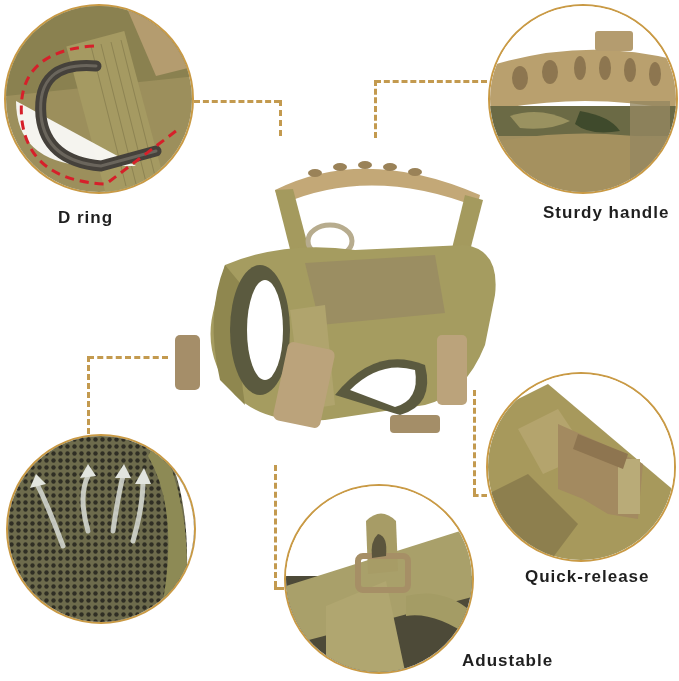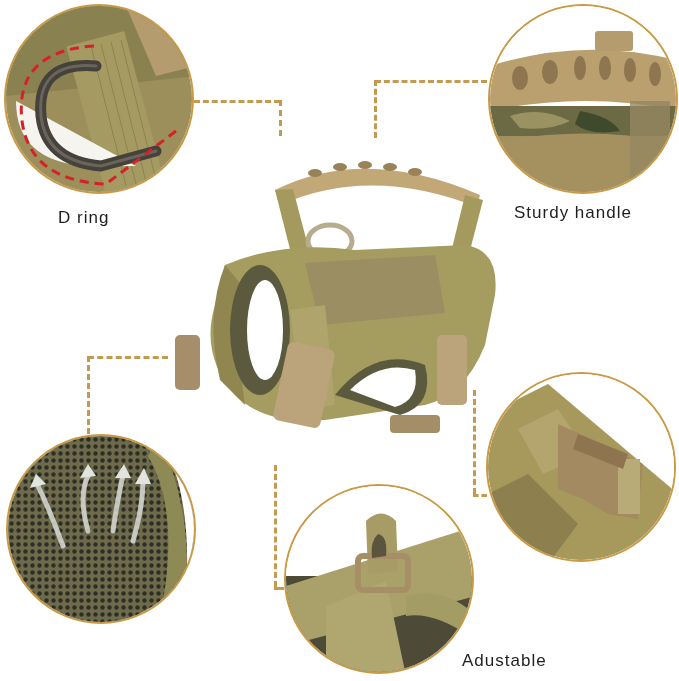--- a/index.html
+++ b/index.html
@@ -2,21 +2,21 @@
 <html><head>
 <meta charset="utf-8">
 <style>
   html, body { margin: 0; padding: 0; background: #ffffff; }
   body { width: 679px; height: 681px; position: relative; overflow: hidden;
          font-family: "Liberation Sans", "DejaVu Sans", sans-serif; }
   .canvas { position: absolute; left: 0; top: 0; width: 679px; height: 681px; }
   .circle { position: absolute; border-radius: 50%; border: 2px solid #c99a45;
             overflow: hidden; box-sizing: border-box; }
   .label { position: absolute; color: #1f1f1f; font-size: 17px; letter-spacing: 1px;
-           text-align: center; line-height: 21px; white-space: nowrap; }
+           text-align: center; line-height: 21px; white-space: nowrap; font-weight: bold; }
   .dash-h { position: absolute; height: 0; border-top: 3px dashed #c39a4f; }
   .dash-v { position: absolute; width: 0; border-left: 3px dashed #c39a4f; }
   svg { display: block; }
 </style>
 </head>
 <body>
 
 <div class="canvas">
 
   <div class="circle" style="left:4px; top:4px; width:190px; height:190px;">
@@ -56,21 +56,21 @@
       </g>
       <rect x="105" y="25" width="38" height="20" rx="3" fill="#b49c6f"></rect>
       <rect x="0" y="100" width="190" height="35" fill="#6b6a45"></rect>
       <path d="M20,110 Q50,100 80,115 Q60,125 30,122 Z" fill="#9a9260"></path>
       <path d="M90,105 Q120,110 130,125 Q100,130 85,118 Z" fill="#3f4a2c"></path>
       <rect x="0" y="130" width="190" height="60" fill="#a08f60"></rect>
       <path d="M10,135 Q95,120 180,135 L185,190 L0,190 Z" fill="#a5915f"></path>
       <rect x="140" y="95" width="40" height="95" fill="#958760" opacity="0.8"></rect>
     </svg>
   </div>
-  <div class="label" style="left:514px; top:202px;">Sturdy handle</div>
+  <div class="label" style="left:543px; top:202px;">Sturdy handle</div>
 
   <div class="dash-h" style="left:375px; top:80px; width:112px;"></div>
   <div class="dash-v" style="left:374px; top:80px; height:58px;"></div>
 
   <div style="position:absolute; left:165px; top:145px; width:340px; height:315px;">
     <svg width="340" height="315" viewBox="0 0 340 315">
 
       <path d="M110,45 Q200,0 315,50 L312,62 Q205,20 115,60 Z" fill="#c3a877"></path>
       <g fill="#9a8258">
           <ellipse cx="150" cy="28" rx="7" ry="4"></ellipse>
@@ -142,20 +142,21 @@
       <rect width="190" height="190" fill="#fff"></rect>
       <polygon points="0,40 60,10 190,120 190,190 0,190" fill="#a7995c"></polygon>
       <polygon points="0,120 40,100 90,150 60,190 0,190" fill="#8d7f4e"></polygon>
       <polygon points="30,55 70,35 100,80 55,100" fill="#b4a46d"></polygon>
       <path d="M70,50 L115,70 L130,78 L155,90 L150,145 L120,140 L95,125 L70,115 Z" fill="#a38a60"></path>
       <rect x="130" y="85" width="22" height="55" fill="#b9ab78"></rect>
       <path d="M90,60 L140,80 L135,95 L85,75 Z" fill="#8e7550"></path>
     </svg>
   </div>
   <div class="label" style="left:525px; top:566px;">
+    <div>Quick-release</div>
   </div>
 
   <div class="dash-v" style="left:274px; top:465px; height:122px;"></div>
   <div class="dash-h" style="left:274px; top:587px; width:10px;"></div>
 
   <div class="circle" style="left:284px; top:484px; width:190px; height:190px;">
     <svg width="190" height="190" viewBox="0 0 190 190">
       <rect width="190" height="190" fill="#fff"></rect>
       <rect x="0" y="90" width="190" height="100" fill="#4d4a38"></rect>
       <polygon points="0,100 190,40 190,110 0,160" fill="#a9a06a"></polygon>

